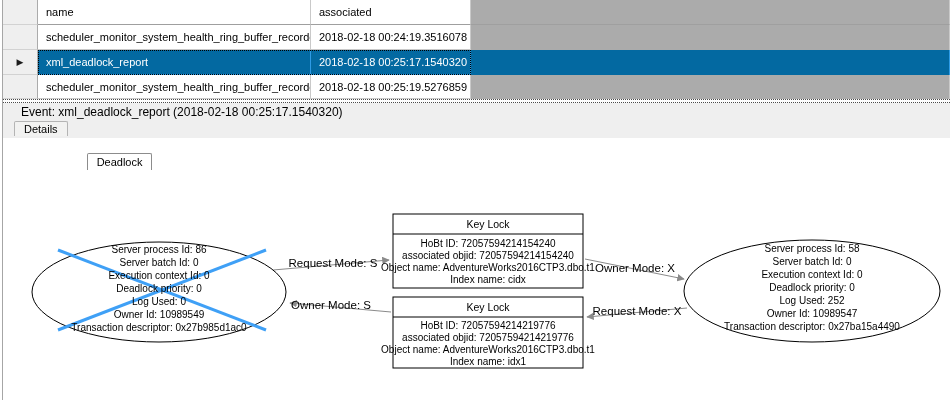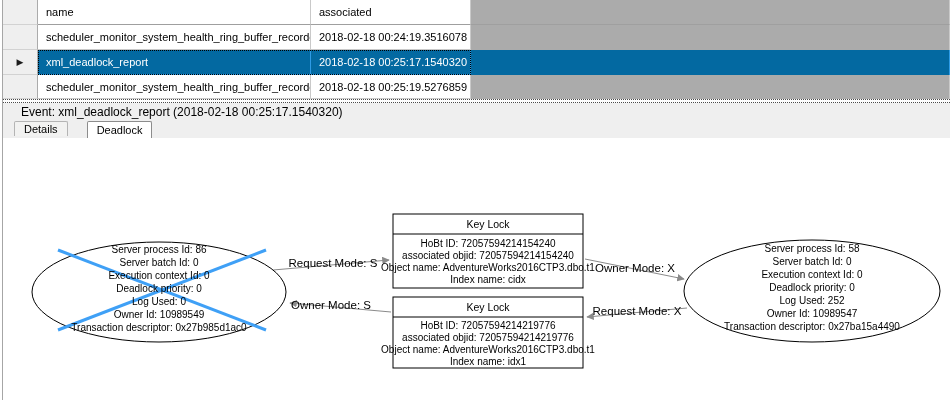--- a/index.html
+++ b/index.html
@@ -36,21 +36,21 @@
   
   .event-bar{height:18px;background:#efefef;font-size:12px;color:#000;
              display:flex;align-items:center;padding-left:18px;}
 
   
   .tabstrip{height:17px;background:#efefef;display:flex;align-items:flex-start;padding-left:11px;gap:19px;}
   .tab{font-size:11px;color:#000;box-sizing:border-box;padding:1px 9px 2px 9px;cursor:default;}
   .tab.inactive{height:15px;background:#f2f2f1;border:1px solid #b4b4b4;border-bottom:none;
                 border-radius:2px 2px 0 0;}
   .tab.active{height:17px;background:#fff;border:1px solid #8c8c8c;border-bottom:none;
-              border-radius:2px 2px 0 0;position:relative;z-index:2;padding-top:2px;}
+              border-radius:2px 2px 0 0;position:relative;z-index:2;padding-top:2px;margin-top:32px;}
 
   
   .graph{height:238px;background:#fff;}
   svg text{font-family:"Liberation Sans",sans-serif;fill:#000;}
   .node-line{font-size:10px;}
   .node-title{font-size:10.5px;}
   .edge-label{font-size:11.5px;}
   .shape{fill:#fff;stroke:#000;stroke-width:1;}
   .edge{stroke:#8a8a8a;stroke-width:1;fill:none;}
 </style>

